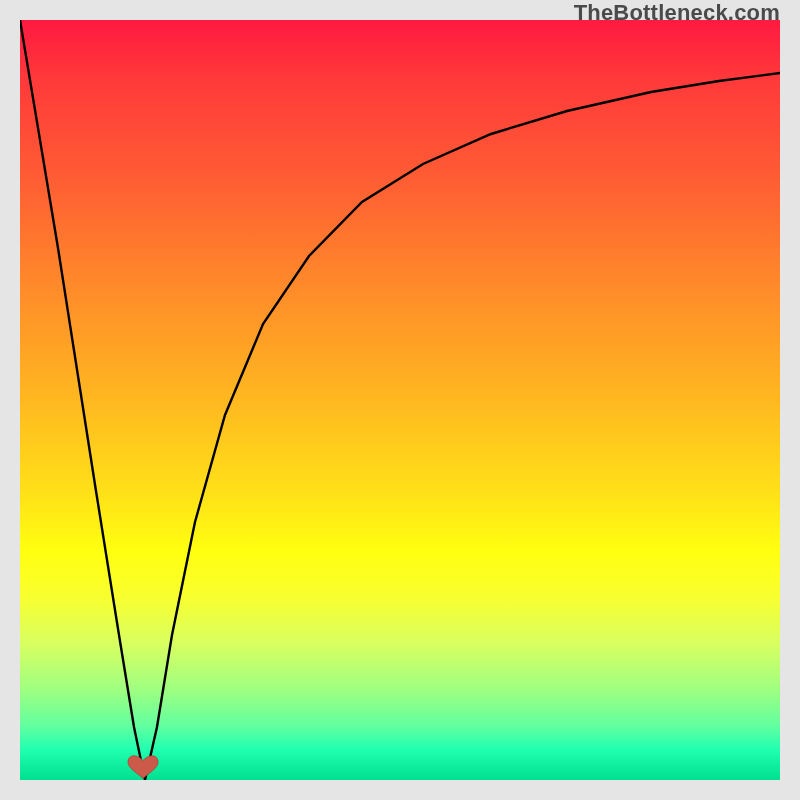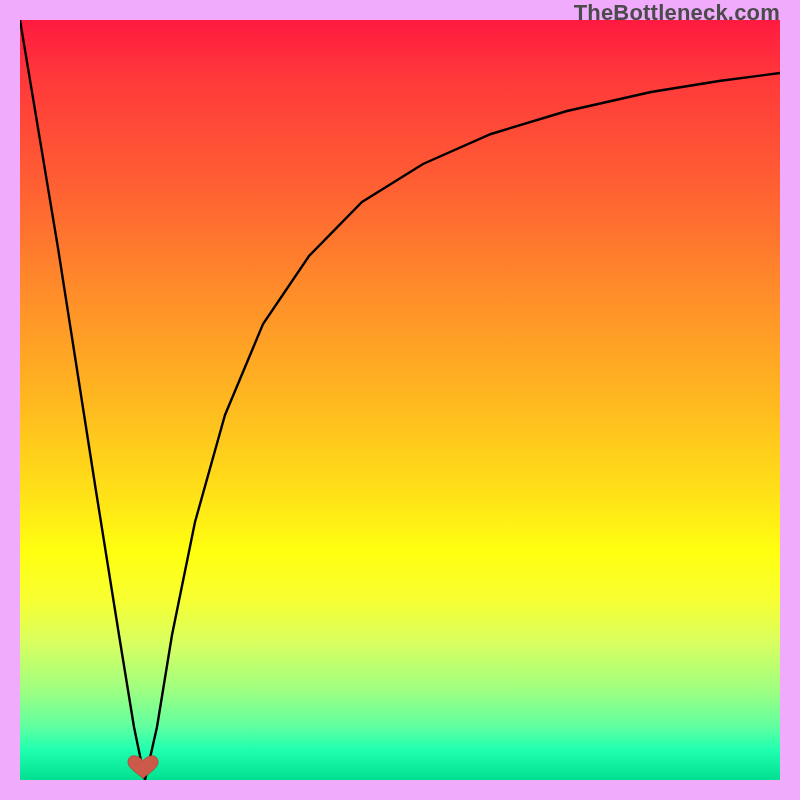--- a/index.html
+++ b/index.html
@@ -10,21 +10,21 @@
     background: #000;
     font-family: Arial, Helvetica, sans-serif;
     overflow: hidden;
   }
   .frame {
     position: absolute;
     top: 0;
     left: 0;
     width: 800px;
     height: 800px;
-    background: #f0abfc;
+    background: #e5e5e5;
   }
   .plot-area {
     position: absolute;
     top: 20px;
     left: 20px;
     width: 760px;
     height: 760px;
     overflow: hidden;
   }
   .gradient-bg {

